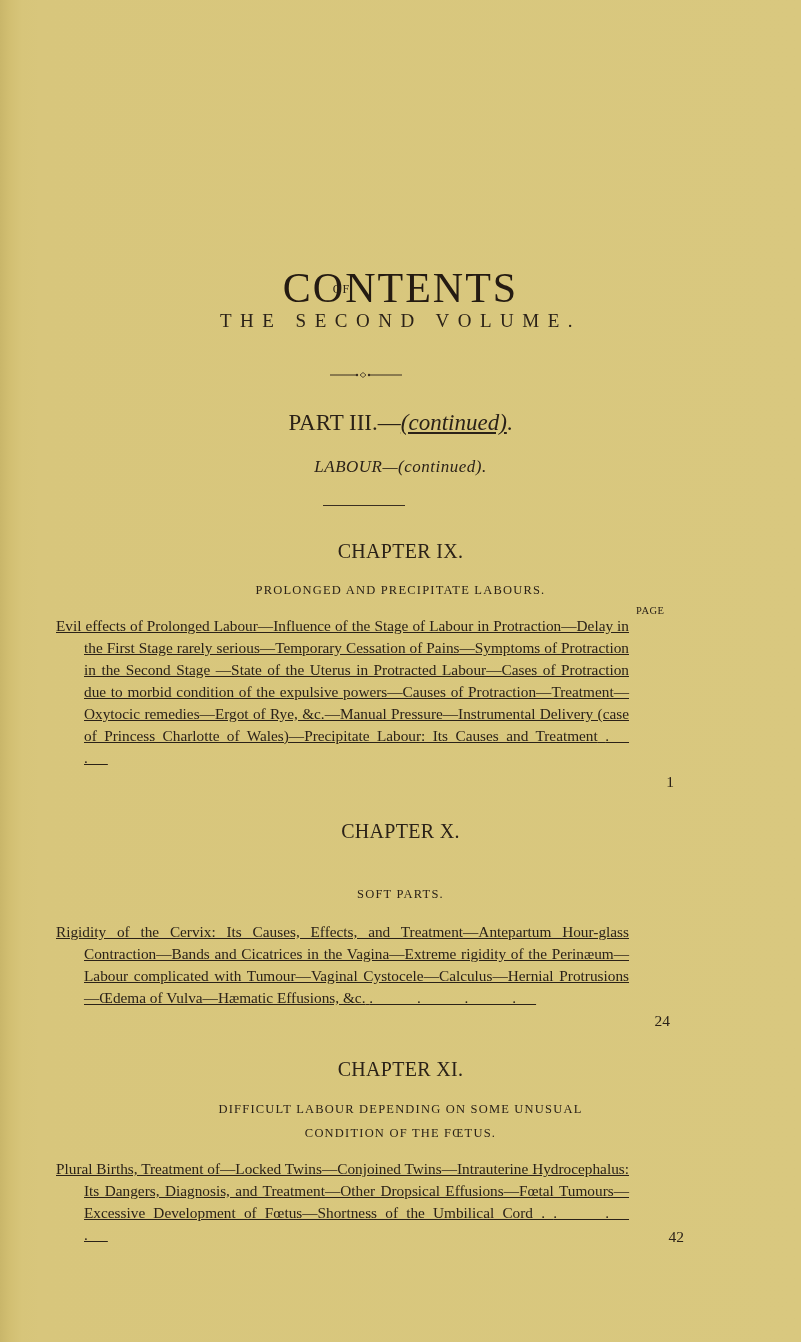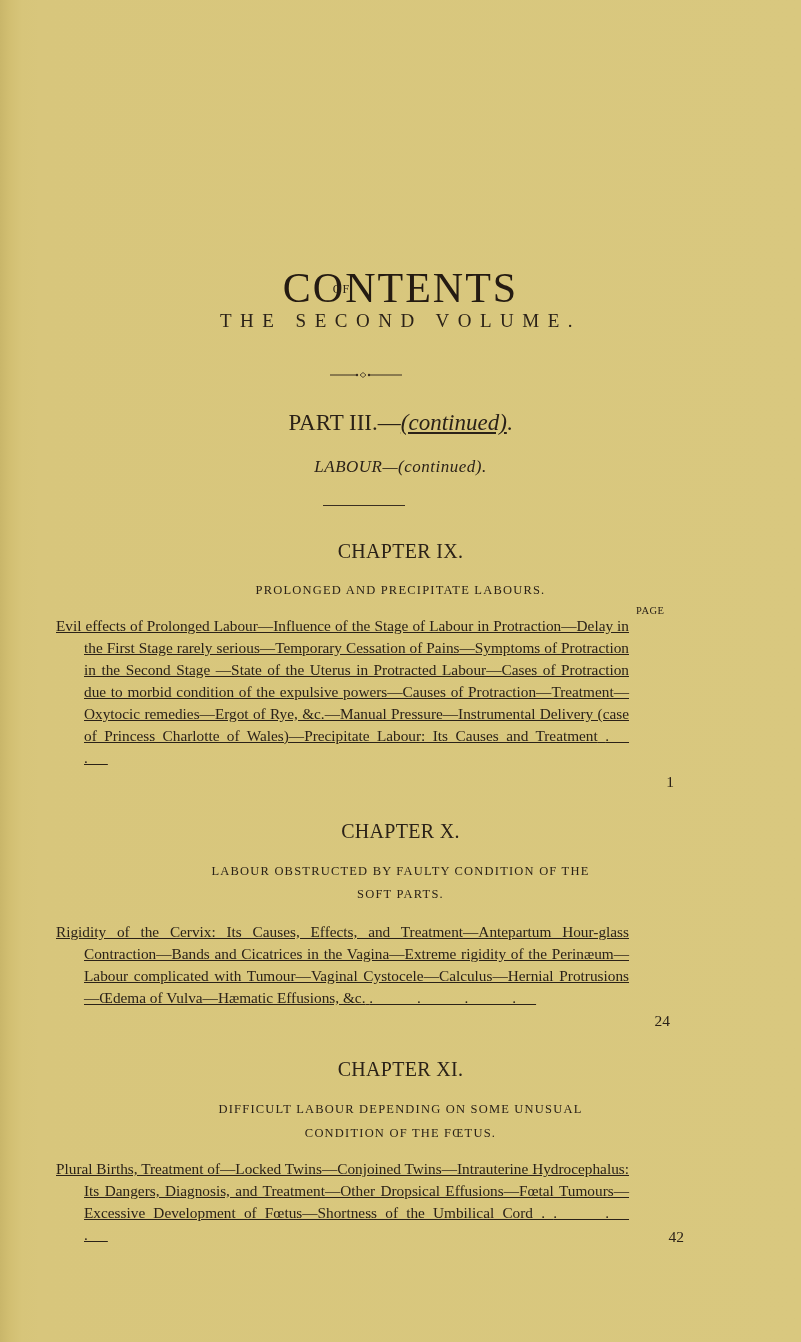--- a/index.html
+++ b/index.html
@@ -107,21 +107,20 @@
   <div class="abs center chapter-head" style="top:540px;">CHAPTER IX.</div>
   <div class="abs center chapter-sub" style="top:578px;">PROLONGED AND PRECIPITATE LABOURS.</div>
   <div class="abs page-label">PAGE</div>
   <div class="abs entry" style="top:615px;">
     <span>Evil effects of Prolonged Labour—Influence of the Stage of Labour in Protraction—Delay in the First Stage rarely serious—Temporary Cessation of Pains—Symptoms of Protraction in the Second Stage —State of the Uterus in Protracted Labour—Cases of Protraction due to morbid condition of the expulsive powers—Causes of Protraction—Treatment—Oxytocic remedies—Ergot of Rye, &amp;c.—Manual Pressure—Instrumental Delivery (case of Princess Charlotte of Wales)—Precipitate Labour: Its Causes and Treatment</span>
     <span class="dots">. .</span>
   </div>
   <div class="abs pnum" style="left:634px; top:773px;">1</div>
 
   <div class="abs center chapter-head" style="top:820px;">CHAPTER X.</div>
-  <div class="abs center chapter-sub" style="top:859px;">LABOUR OBSTRUCTED BY FAULTY CONDITION OF THE</div>
   <div class="abs center chapter-sub" style="top:882px;">SOFT PARTS.</div>
   <div class="abs entry" style="top:921px;">
     <span>Rigidity of the Cervix: Its Causes, Effects, and Treatment—Antepartum Hour-glass Contraction—Bands and Cicatrices in the Vagina—Extreme rigidity of the Perinæum—Labour complicated with Tumour—Vaginal Cystocele—Calculus—Hernial Protrusions —Œdema of Vulva—Hæmatic Effusions, &amp;c.</span>
     <span class="dots">. . . .</span>
   </div>
   <div class="abs pnum" style="left:630px; top:1012px;">24</div>
 
   <div class="abs center chapter-head" style="top:1058px;">CHAPTER XI.</div>
   <div class="abs center chapter-sub" style="top:1097px;">DIFFICULT LABOUR DEPENDING ON SOME UNUSUAL</div>
   <div class="abs center chapter-sub" style="top:1121px;">CONDITION OF THE FŒTUS.</div>

